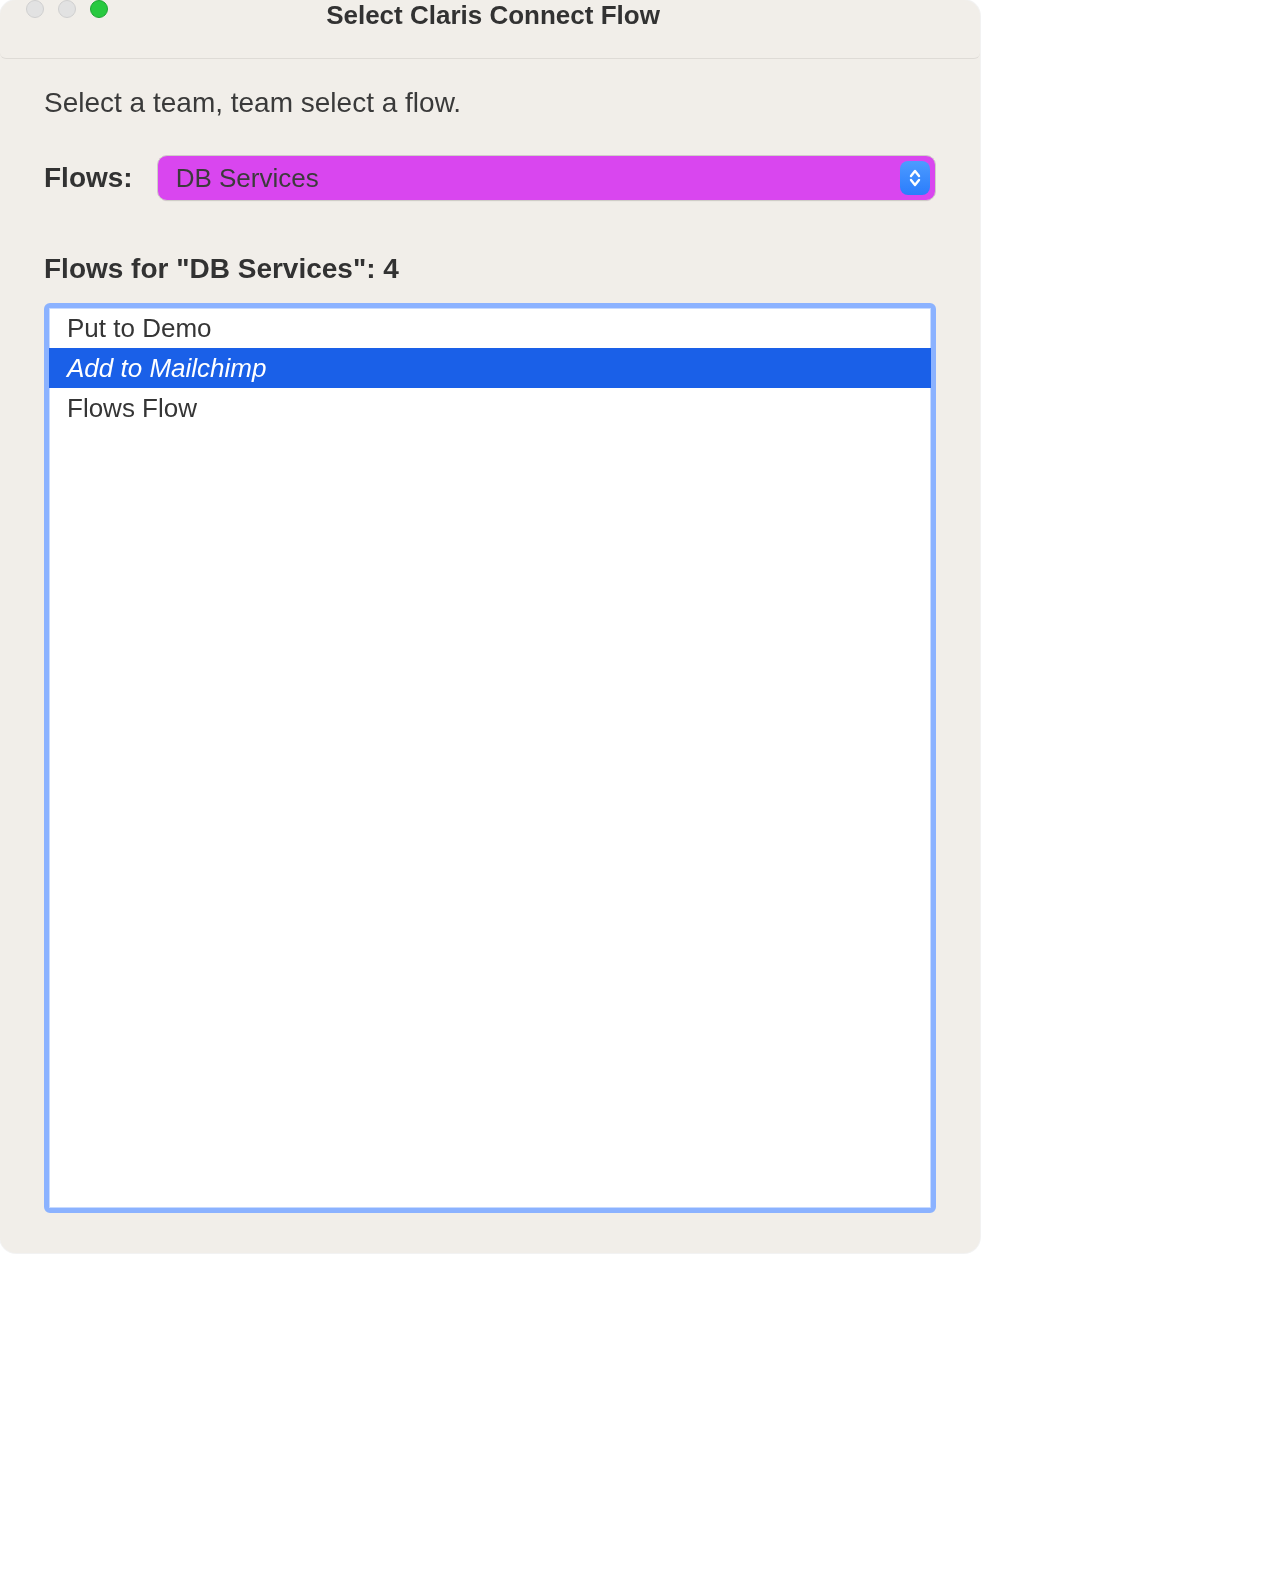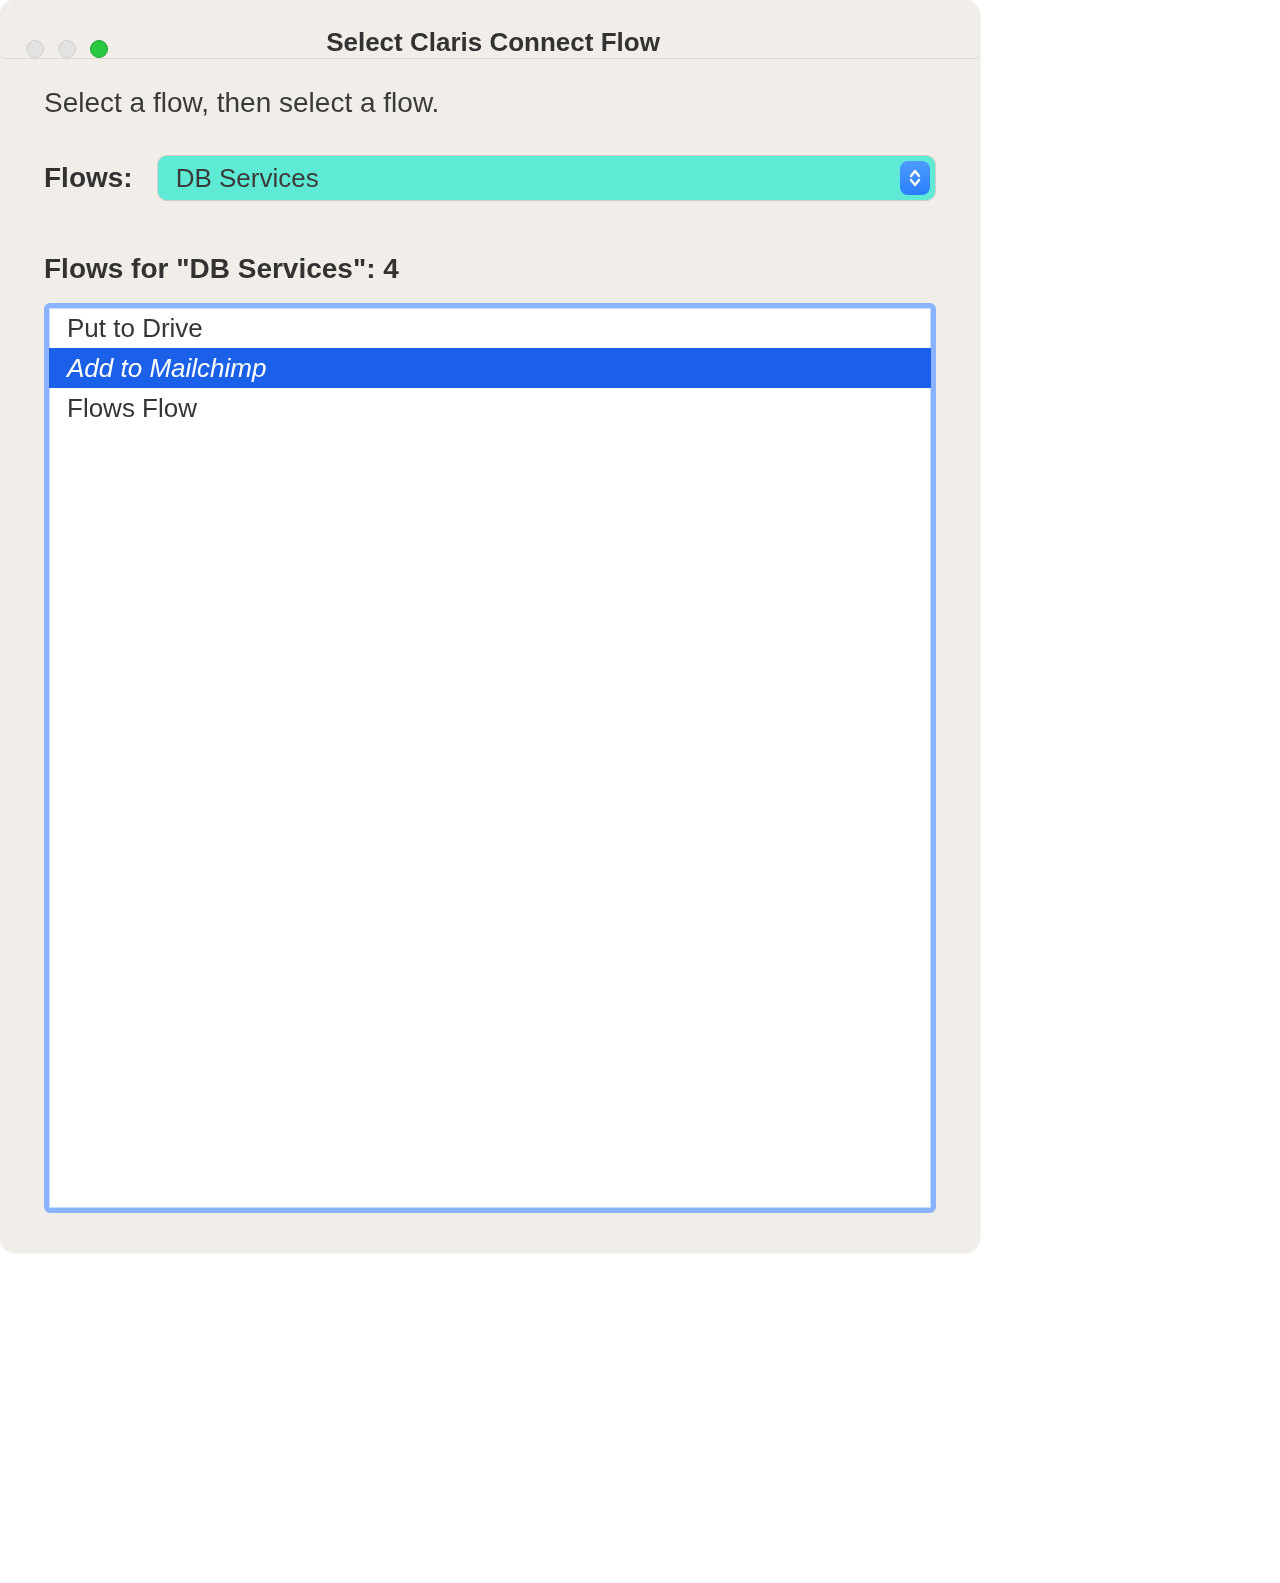--- a/index.html
+++ b/index.html
@@ -27,21 +27,21 @@
   .window{
     width:980px;
     margin:0;
     background:var(--bg);
     border-radius:16px;
     box-shadow:0 0 0 1px rgba(0,0,0,.05);
     overflow:hidden;
   }
   .titlebar{
     display:flex;
-    align-items:flex-end;
+    align-items:flex-start;
     height:58px;
     border-bottom:1px solid rgba(0,0,0,.08);
     border-radius:6px;
   }
   .traffic-lights{
     display:flex;
     gap:14px;
     padding-left:26px;
     width:140px;
   }
@@ -79,21 +79,21 @@
   }
   .team-label{
     font-size:28px;
     font-weight:700;
     color:var(--heading);
   }
   .select{
     position:relative;
     flex:1;
     height:44px;
-    background:#5eead4;
+    background:#d946ef;
     border:1px solid var(--select-border);
     border-radius:10px;
     display:flex;
     align-items:center;
     padding:0 56px 0 18px;
     font-size:26px;
     color:#3b3b3b;
     box-shadow:0 1px 0 rgba(0,0,0,.02);
   }
   .select-stepper{
@@ -148,39 +148,39 @@
     <div class="traffic-lights">
       <div class="tl tl-close"></div>
       <div class="tl tl-min"></div>
       <div class="tl tl-zoom"></div>
     </div>
     <div class="title">Select Claris Connect Flow</div>
   </div>
 
   <div class="content">
 
-    <p class="instruction">Select a flow, then select a flow.</p>
+    <p class="instruction">Select a team, team select a flow.</p>
 
     <div class="team-row">
       <span class="team-label">Flows:</span>
 
       <div class="select">
         <span>DB Services</span>
         <span class="select-stepper">
           <svg width="14" height="20" viewBox="0 0 14 20">
             <path d="M3 8 L7 3 L11 8" fill="none" stroke="#fff" stroke-width="2.4" stroke-linecap="round" stroke-linejoin="round"></path>
             <path d="M3 12 L7 17 L11 12" fill="none" stroke="#fff" stroke-width="2.4" stroke-linecap="round" stroke-linejoin="round"></path>
           </svg>
         </span>
       </div>
     </div>
 
     <p class="flows-heading">Flows for "DB Services": 4</p>
 
     <div class="listbox" id="flows-listbox">
 
-    <div class="option">Put to Drive</div>
+    <div class="option">Put to Demo</div>
         <div class="option selected">Add to Mailchimp</div>
         <div class="option">Flows Flow</div>
       </div>
 
   </div>
 </div>
 
 </body></html>

